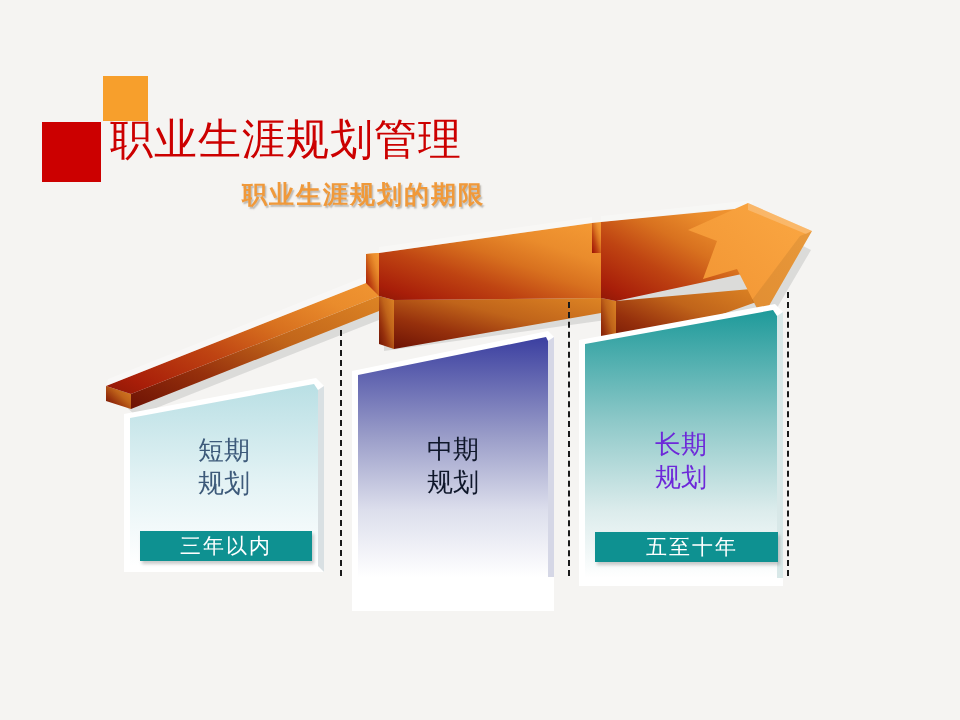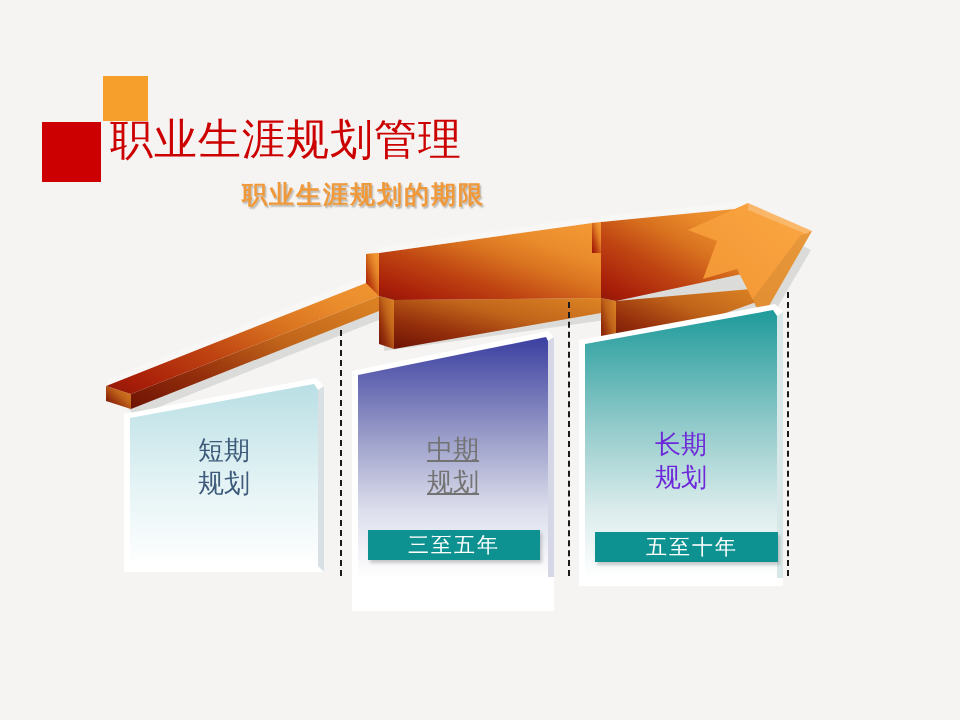--- a/index.html
+++ b/index.html
@@ -59,21 +59,21 @@
     font-family:"DejaVu Sans","Liberation Sans",sans-serif;
   }
 
   
   #panel-1{left:118px;top:372px;width:212px;height:204px;}
   #panel-1 .label{top:62px;color:#3d5a7a;}
   #panel-1 .banner{left:22px;top:159px;width:172px;height:30px;}
 
   
   #panel-2{left:348px;top:327px;width:210px;height:288px;}
-  #panel-2 .label{top:106px;color:#737373;text-decoration:underline;}
+  #panel-2 .label{top:106px;color:#0f172a;}
   #panel-2 .banner{left:20px;top:203px;width:172px;height:30px;}
 
   
   #panel-3{left:575px;top:300px;width:212px;height:290px;}
   #panel-3 .label{top:128px;color:#6d28d9;}
   #panel-3 .banner{left:20px;top:232px;width:172px;height:30px;padding-left:11px;}
 
   .dashed{
     position:absolute;
     border-left:2px dashed #1a1a1a;
@@ -249,39 +249,39 @@
             <stop offset="0.55" stop-color="#e4f3f5"></stop>
             <stop offset="1" stop-color="#ffffff"></stop>
           </linearGradient>
         </defs>
         <polygon points="6,200 6,42 198,6 206,14 206,200" fill="#ffffff"></polygon>
         <polygon points="12,194 12,46 196,12 200,18 200,194" fill="url(#p1g)"></polygon>
         <polygon points="200,18 206,14 206,200 200,194" fill="#cfd8dc" opacity="0.8"></polygon>
       </svg>
       <div class="label">短期
 规划</div>
+      <div class="banner">三年以内</div>
     </div>
 
     <div class="panel" id="panel-2">
       <svg width="210" height="288" style="position:absolute;left:0;top:0;">
         <defs>
           <linearGradient id="p2g" x1="0" y1="0" x2="0" y2="1">
             <stop offset="0" stop-color="#3b3fa0"></stop>
             <stop offset="0.42" stop-color="#9b9ec9"></stop>
             <stop offset="0.72" stop-color="#dcdeec"></stop>
             <stop offset="1" stop-color="#ffffff"></stop>
           </linearGradient>
         </defs>
         <polygon points="4,284 4,44 200,4 206,10 206,284" fill="#ffffff"></polygon>
         <polygon points="10,250 10,48 198,10 200,14 200,250" fill="url(#p2g)"></polygon>
         <polygon points="200,14 206,10 206,250 200,250" fill="#c7c9dd" opacity="0.75"></polygon>
       </svg>
       <div class="label">中期
 规划</div>
-      <div class="banner">三至五年</div>
     </div>
 
     <div class="panel" id="panel-3">
       <svg width="212" height="290" style="position:absolute;left:0;top:0;">
         <defs>
           <linearGradient id="p3g" x1="0" y1="0" x2="0" y2="1">
             <stop offset="0" stop-color="#1e9a9a"></stop>
             <stop offset="0.42" stop-color="#8fc9c9"></stop>
             <stop offset="0.75" stop-color="#dcecec"></stop>
             <stop offset="1" stop-color="#ffffff"></stop>

